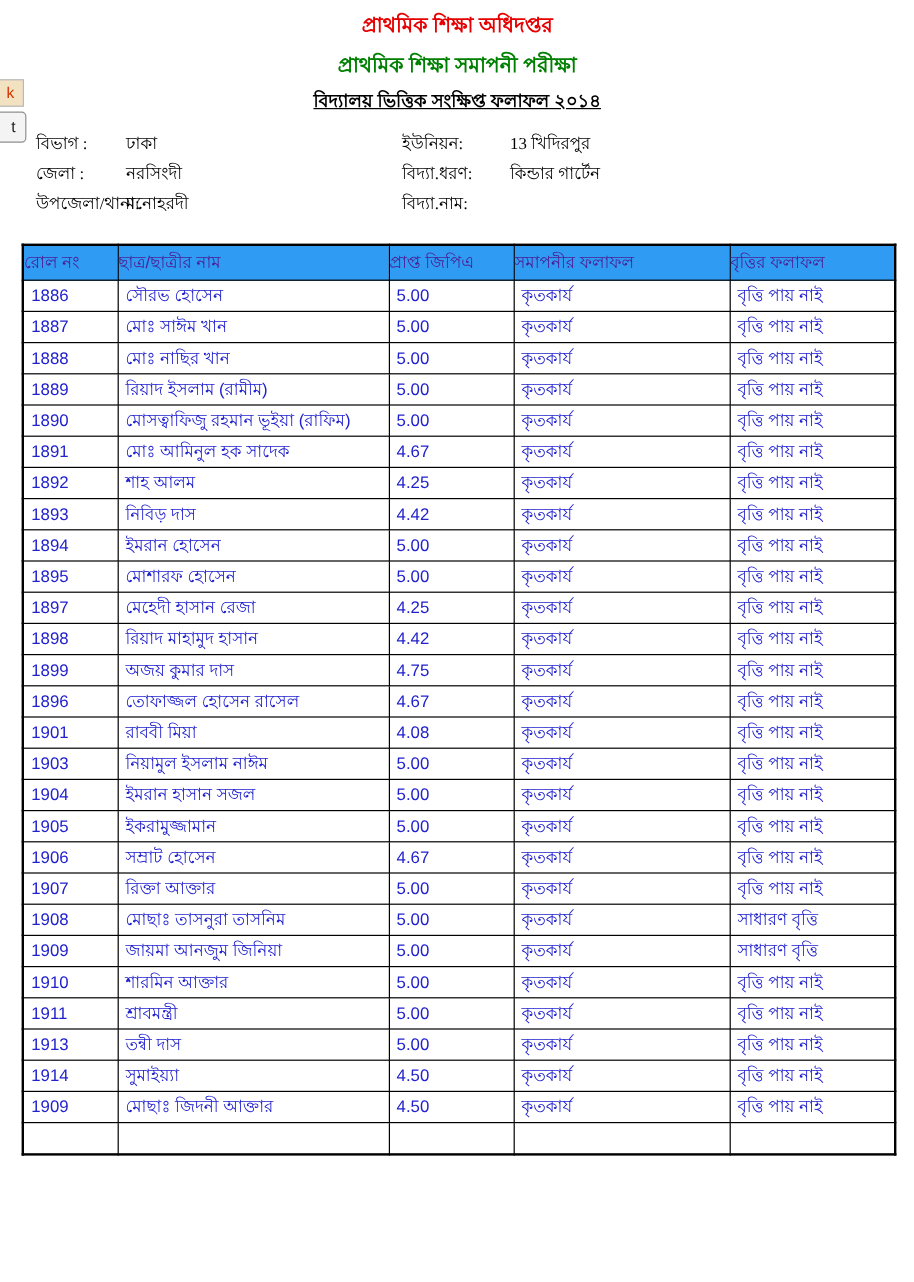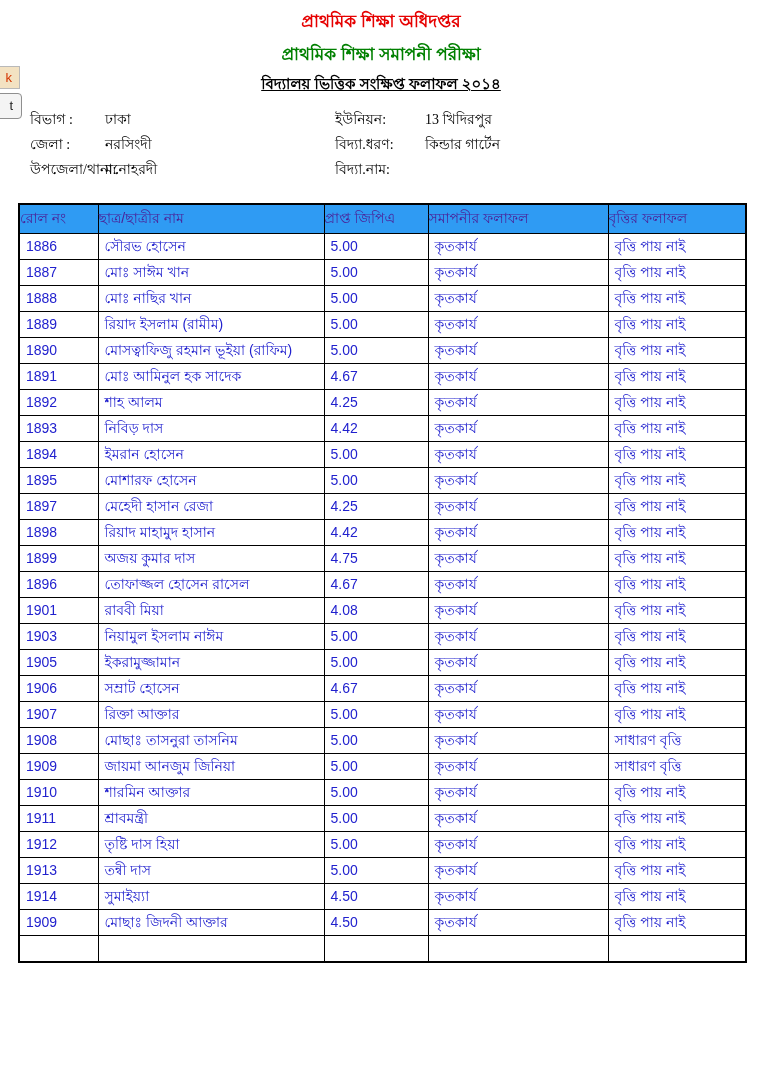--- a/index.html
+++ b/index.html
@@ -199,20 +199,27 @@
           <td>বৃত্তি পায় নাই</td>
         </tr>
         <tr>
           <td>1903</td>
           <td>নিয়ামুল ইসলাম নাঈম</td>
           <td>5.00</td>
           <td>কৃতকার্য</td>
           <td>বৃত্তি পায় নাই</td>
         </tr>
         <tr>
+          <td>1904</td>
+          <td>ইমরান হাসান সজল</td>
+          <td>5.00</td>
+          <td>কৃতকার্য</td>
+          <td>বৃত্তি পায় নাই</td>
+        </tr>
+        <tr>
           <td>1905</td>
           <td>ইকরামুজ্জামান</td>
           <td>5.00</td>
           <td>কৃতকার্য</td>
           <td>বৃত্তি পায় নাই</td>
         </tr>
         <tr>
           <td>1906</td>
           <td>সম্রাট হোসেন</td>
           <td>4.67</td>
@@ -248,27 +255,20 @@
           <td>বৃত্তি পায় নাই</td>
         </tr>
         <tr>
           <td>1911</td>
           <td>শ্রাবমন্ত্রী</td>
           <td>5.00</td>
           <td>কৃতকার্য</td>
           <td>বৃত্তি পায় নাই</td>
         </tr>
         <tr>
-          <td>1912</td>
-          <td>তৃষ্টি দাস হিয়া</td>
-          <td>5.00</td>
-          <td>কৃতকার্য</td>
-          <td>বৃত্তি পায় নাই</td>
-        </tr>
-        <tr>
           <td>1913</td>
           <td>তন্বী দাস</td>
           <td>5.00</td>
           <td>কৃতকার্য</td>
           <td>বৃত্তি পায় নাই</td>
         </tr>
         <tr>
           <td>1914</td>
           <td>সুমাইয়্যা</td>
           <td>4.50</td>

